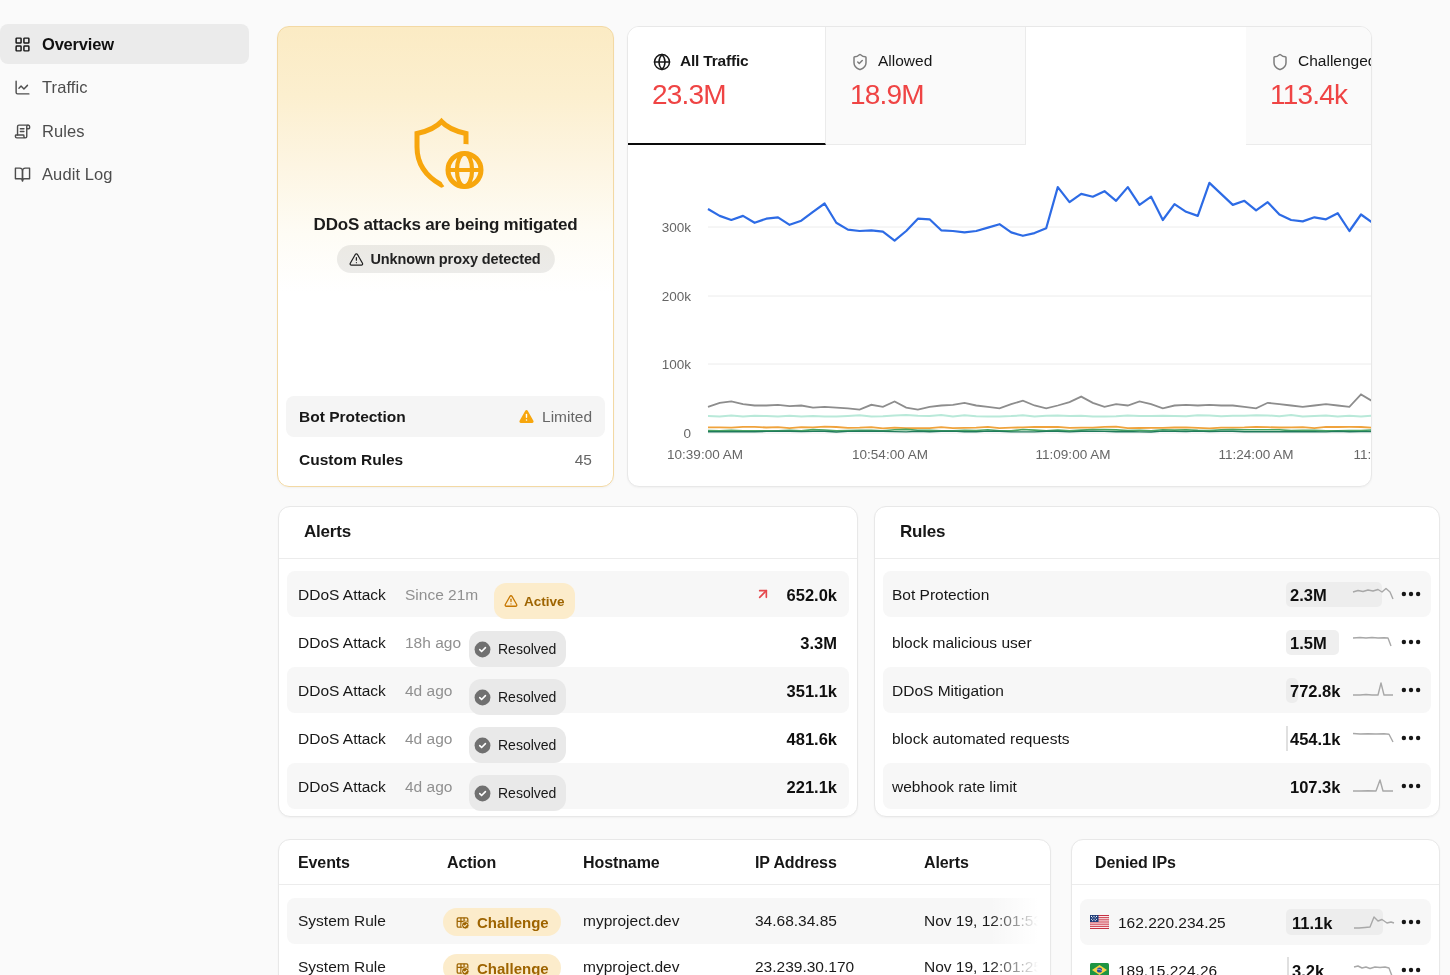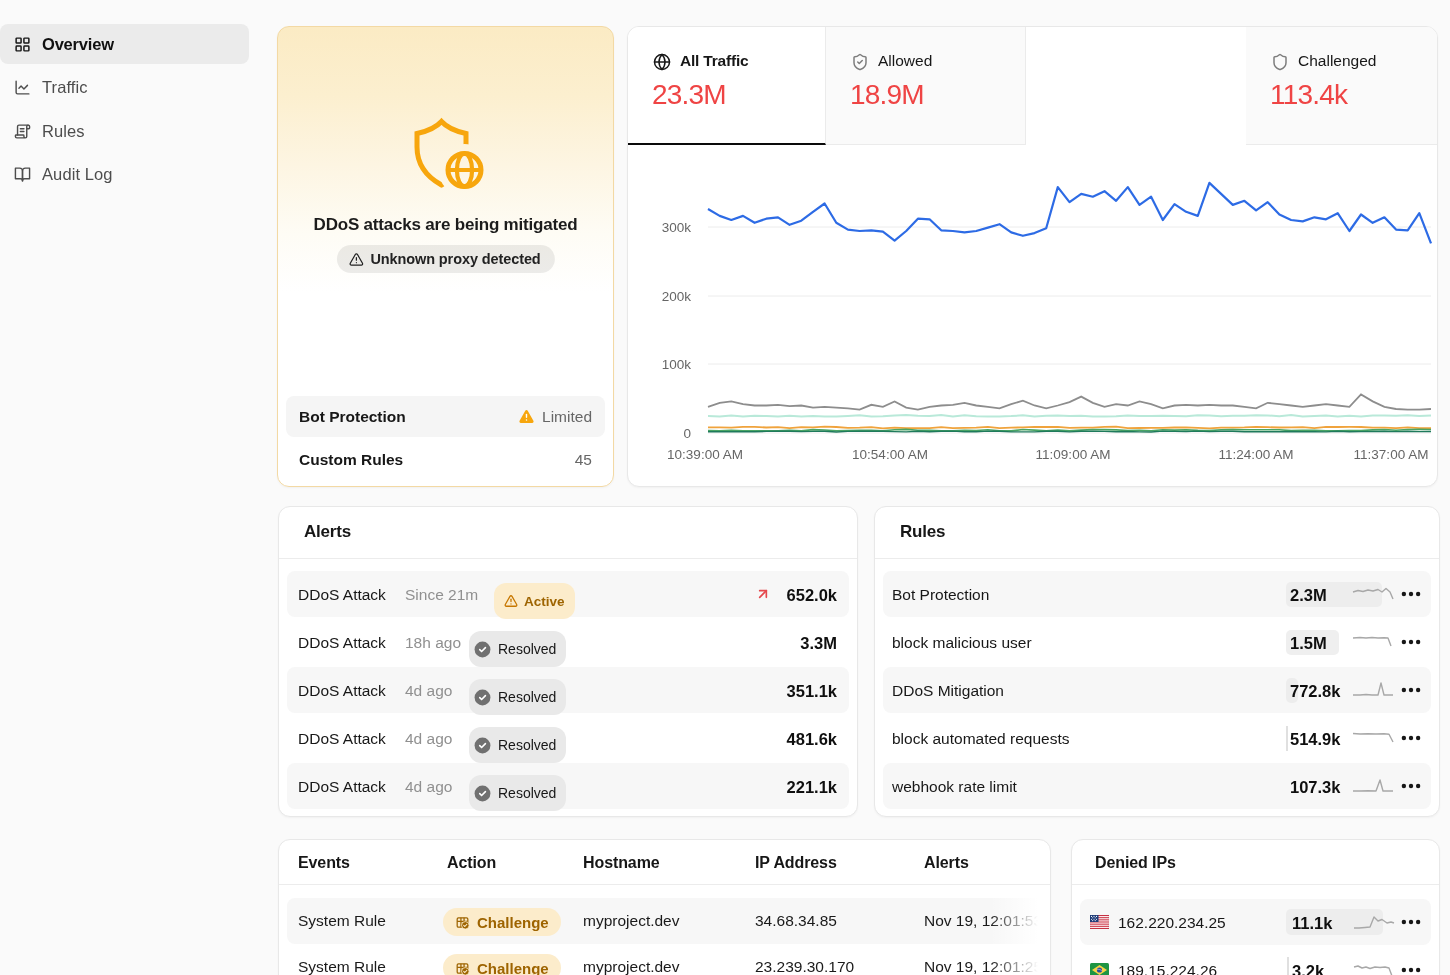--- a/index.html
+++ b/index.html
@@ -19,21 +19,21 @@
   border:1px solid #f3d9a4; border-radius:12px; overflow:hidden;
   background:linear-gradient(180deg,#fbebc4 0%, #fcefcf 15%, #fdf5e2 30%, #fefcf5 45%, #ffffff 58%); }
 .status-title { position:absolute; left:0; right:0; top:188px; text-align:center; font-size:17px; font-weight:700; color:#1c1c1c; letter-spacing:-0.2px; }
 .status-badge { position:absolute; left:50%; top:218px; transform:translateX(-50%); height:28px; border-radius:14px;
   background:rgba(0,0,0,0.075); display:flex; align-items:center; padding:0 14px 0 12px; white-space:nowrap; }
 .status-badge .txt { font-size:14.5px; font-weight:600; color:#222; margin-left:7px; letter-spacing:-0.1px; }
 .srow { position:absolute; left:8px; right:8px; height:41px; border-radius:8px; display:flex; align-items:center; }
 .srow .name { position:absolute; left:13px; font-size:15.5px; font-weight:600; color:#171717; }
 .srow .right { position:absolute; right:13px; display:flex; align-items:center; font-size:15.5px; color:#666; }
 
-.chart-card { left:627px; top:2px; width:811px; height:461px; overflow:hidden; }
+.chart-card { left:627px; top:2px; width:745px; height:461px; overflow:hidden; }
 .tabs { position:absolute; left:0; top:0; width:100%; height:118px; }
 .tab { position:absolute; top:0; height:118px; background:#fafafa; border-right:1px solid #ebebeb; border-bottom:1px solid #ebebeb; }
 .tab.active { background:#fff; border-bottom:2px solid #0a0a0a; }
 .tab .tlabel { position:absolute; left:52px; top:25px; font-size:15.5px; color:#171717; font-weight:400; letter-spacing:0; }
 .tab.active .tlabel { font-weight:600; letter-spacing:-0.2px; }
 .tab .ticon { position:absolute; left:25px; top:26px; }
 .tab .tnum { position:absolute; left:24px; top:52px; font-size:28px; font-weight:400; color:#ef4444; letter-spacing:-0.8px; }
 
 .list-head { position:absolute; left:0; top:0; right:0; height:52px; border-bottom:1px solid #ececec; }
 .list-head .h { position:absolute; left:25px; top:15px; font-size:17px; font-weight:700; color:#171717; letter-spacing:-0.2px; }
@@ -279,21 +279,21 @@
         </svg>
    <svg class="dots" width="21" height="6" viewBox="0 0 21 6">
           <circle cx="3" cy="3" r="2.3" fill="#171717"></circle>
           <circle cx="10.5" cy="3" r="2.3" fill="#171717"></circle>
           <circle cx="18" cy="3" r="2.3" fill="#171717"></circle>
         </svg>
   </div>
   <div class="lrow" style="top:208px;">
    <span style="position:absolute;left:403px;top:11px;width:2px;height:25px;background:#e0e0e0;"></span>
    <span style="position:absolute;left:9px;top:14.5px;font-size:15.5px;color:#171717;">block automated requests</span>
-   <span class="val" style="position:absolute;left:407px;top:14.5px;">514.9k</span>
+   <span class="val" style="position:absolute;left:407px;top:14.5px;">454.1k</span>
    <svg width="42" height="22" viewBox="0 0 42 22" style="position:absolute;left:469px;top:12px;">
           <polyline points="1,6.5 8,7 16,6.8 24,7 32,6.8 37,7.2 41,15" fill="none" stroke="#a8a8a8" stroke-width="1.4" stroke-linejoin="round"></polyline>
         </svg>
    <svg class="dots" width="21" height="6" viewBox="0 0 21 6">
           <circle cx="3" cy="3" r="2.3" fill="#171717"></circle>
           <circle cx="10.5" cy="3" r="2.3" fill="#171717"></circle>
           <circle cx="18" cy="3" r="2.3" fill="#171717"></circle>
         </svg>
   </div>
   <div class="lrow alt" style="top:256px;">

